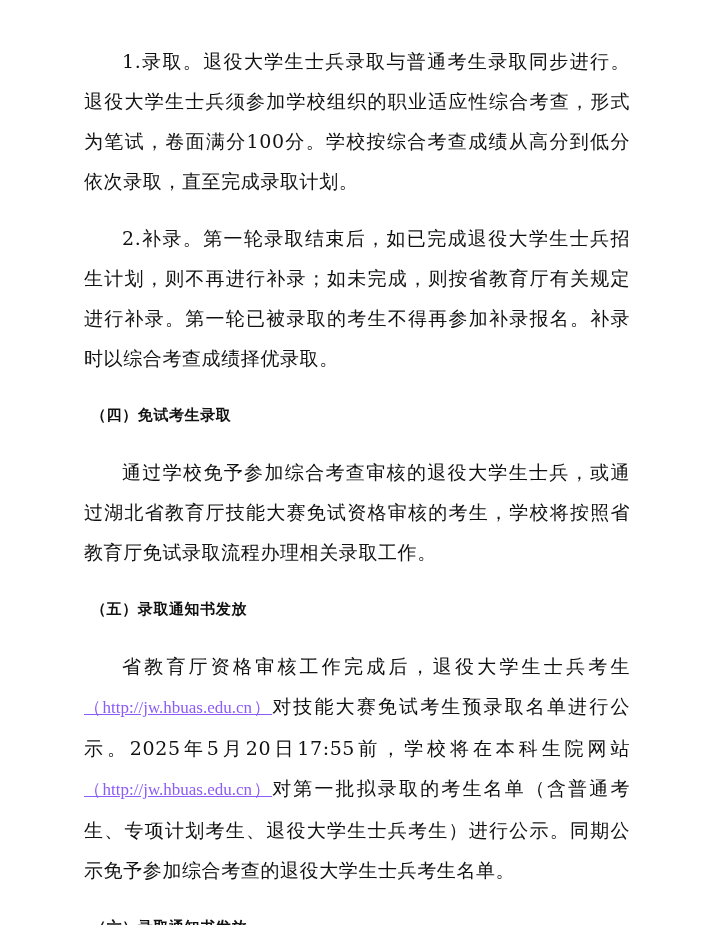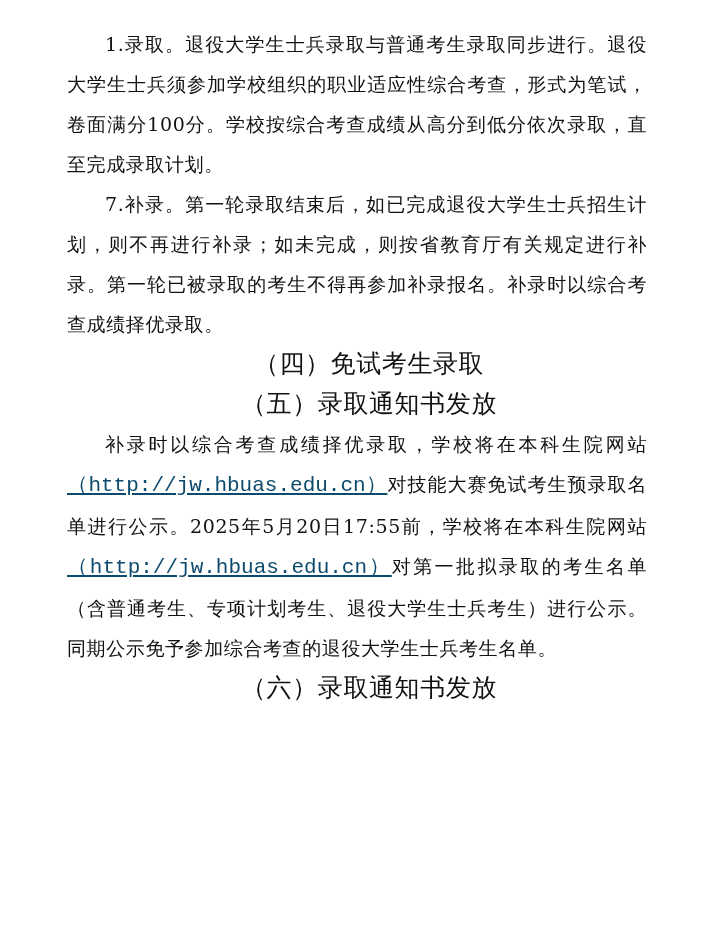--- a/index.html
+++ b/index.html
@@ -3,41 +3,41 @@
 <meta charset="utf-8">
 <style>
   html, body { margin: 0; padding: 0; background: #ffffff; }
   body {
     width: 710px; height: 925px; overflow: hidden; position: relative;
     font-family: "DejaVu Serif", "Liberation Serif", serif;
     color: #111111;
   }
   .page { position: absolute; left: 67px; top: 24px; width: 580px; }
   .para {
-    margin: 0; font-size: 19px; line-height: 40px;
+    margin: 17px; font-size: 19px; line-height: 40px;
     text-indent: 38px; text-align: justify; text-justify: inter-character;
     letter-spacing: 0.6px;
   }
   .heading {
-    margin: 0; font-size: 25px; line-height: 40px; font-weight: normal;
+    margin: 0; font-size: 15px; line-height: 40px; font-weight: bold;
     padding-left: 24px; letter-spacing: 0.6px;
     font-family: "DejaVu Sans", "Liberation Sans", sans-serif;
-    text-align: center;
   }
   .link {
-    font-family: Liberation Mono, monospace;
-    font-size: 21px; text-decoration: underline; color: #0c4a6e;
+    font-family: Liberation Serif, serif;
+    font-size: 17px; text-decoration: underline; color: #8b5cf6;
     letter-spacing: 0;
   }
 </style>
 </head>
 <body>
 
 <div class="page">
   <p class="para">1.录取。退役大学生士兵录取与普通考生录取同步进行。退役大学生士兵须参加学校组织的职业适应性综合考查，形式为笔试，卷面满分100分。学校按综合考查成绩从高分到低分依次录取，直至完成录取计划。</p>
-  <p class="para">7.补录。第一轮录取结束后，如已完成退役大学生士兵招生计划，则不再进行补录；如未完成，则按省教育厅有关规定进行补录。第一轮已被录取的考生不得再参加补录报名。补录时以综合考查成绩择优录取。</p>
+  <p class="para">2.补录。第一轮录取结束后，如已完成退役大学生士兵招生计划，则不再进行补录；如未完成，则按省教育厅有关规定进行补录。第一轮已被录取的考生不得再参加补录报名。补录时以综合考查成绩择优录取。</p>
   <h3 class="heading">（四）免试考生录取</h3>
+  <p class="para">通过学校免予参加综合考查审核的退役大学生士兵，或通过湖北省教育厅技能大赛免试资格审核的考生，学校将按照省教育厅免试录取流程办理相关录取工作。</p>
   <h3 class="heading">（五）录取通知书发放</h3>
   <p class="para">
-    <span>补录时以综合考查成绩择优录取，学校将在本科生院网站</span><a class="link">（http://jw.hbuas.edu.cn）</a><span>对技能大赛免试考生预录取名单进行公示。2025年5月20日17:55前，学校将在本科生院网站</span><a class="link">（http://jw.hbuas.edu.cn）</a><span>对第一批拟录取的考生名单（含普通考生、专项计划考生、退役大学生士兵考生）进行公示。同期公示免予参加综合考查的退役大学生士兵考生名单。</span>
+    <span>省教育厅资格审核工作完成后，退役大学生士兵考生</span><a class="link">（http://jw.hbuas.edu.cn）</a><span>对技能大赛免试考生预录取名单进行公示。2025年5月20日17:55前，学校将在本科生院网站</span><a class="link">（http://jw.hbuas.edu.cn）</a><span>对第一批拟录取的考生名单（含普通考生、专项计划考生、退役大学生士兵考生）进行公示。同期公示免予参加综合考查的退役大学生士兵考生名单。</span>
   </p>
   <h3 class="heading">（六）录取通知书发放</h3>
 </div>
 
 </body></html>

